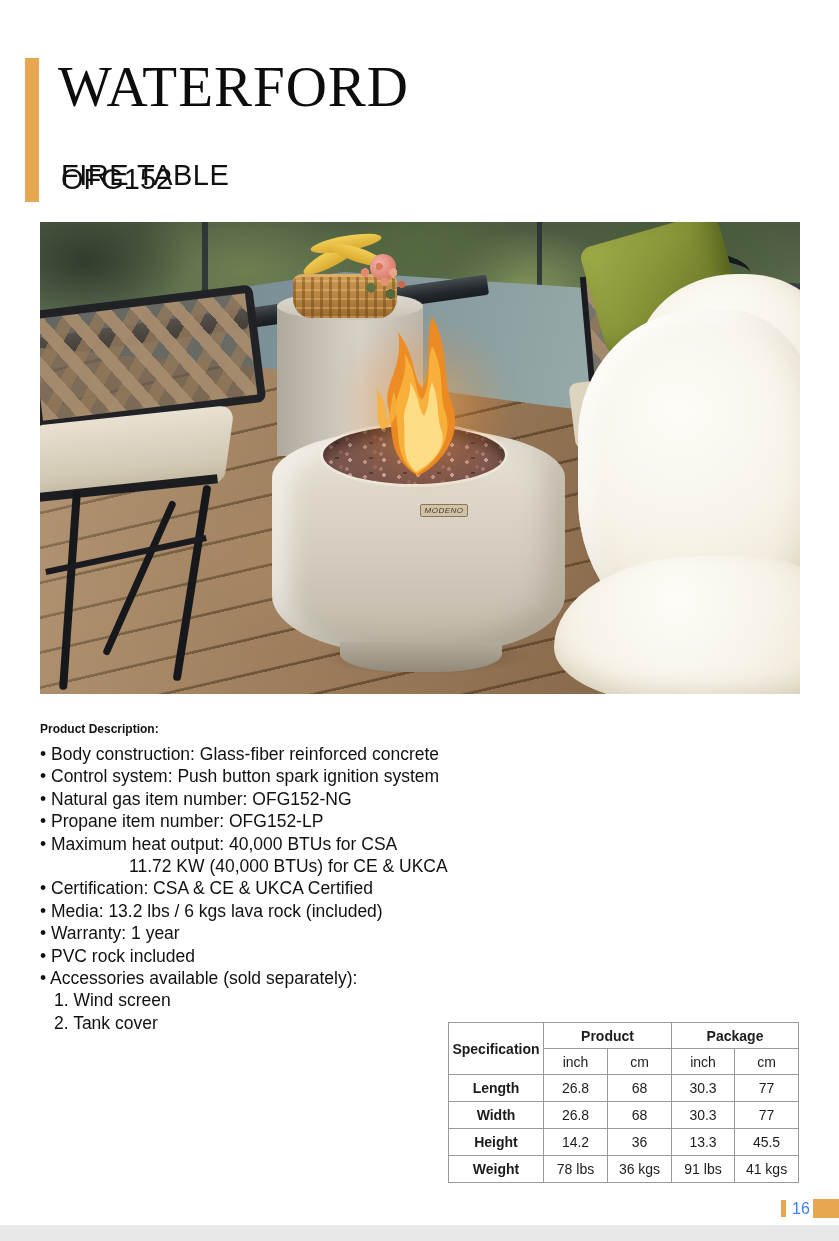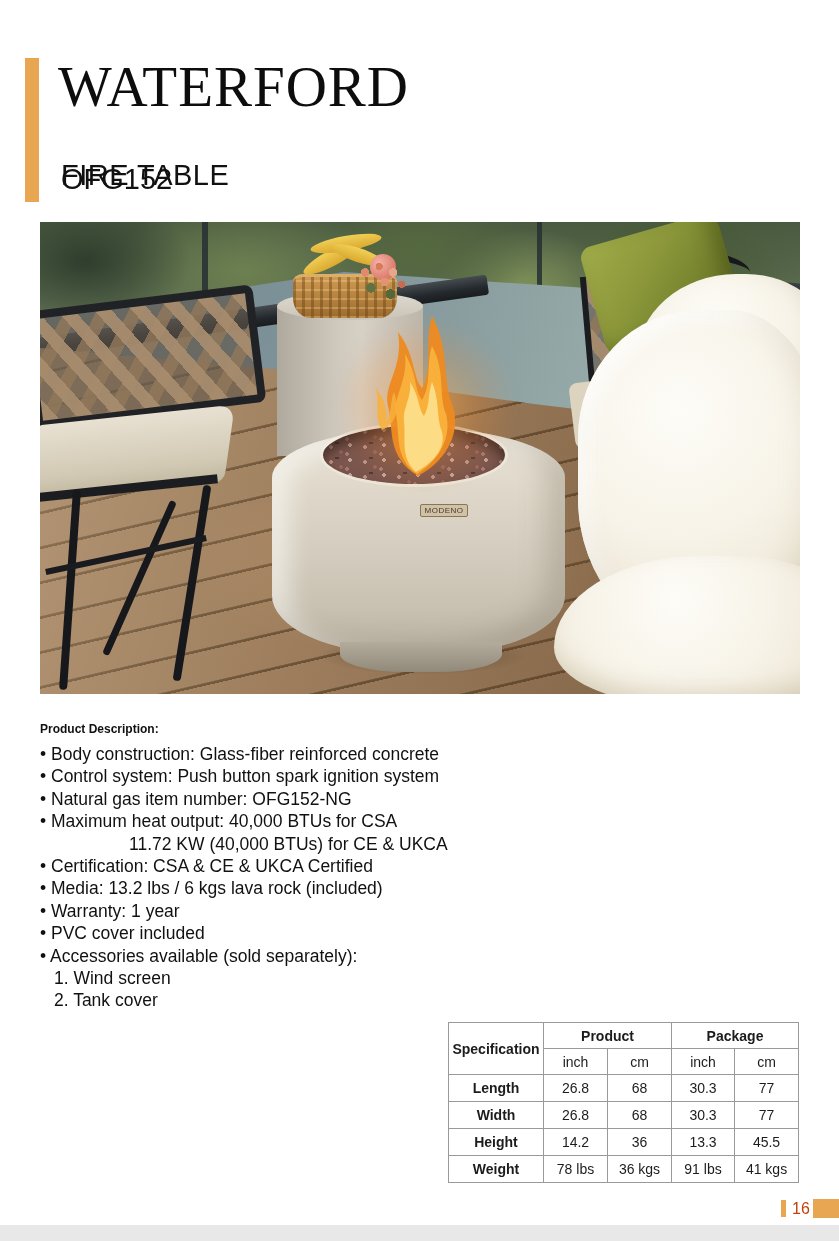--- a/index.html
+++ b/index.html
@@ -14,21 +14,21 @@
   .accent-bar { position:absolute; left:25px; top:58px; width:14px; height:144px; background:#E8A653; }
   .title {
     position:absolute; left:58px; top:54px;
     font-family:"Liberation Serif", serif; font-weight:400;
     font-size:57px; letter-spacing:1px; color:#0d0d0d; white-space:nowrap;
   }
   .subtitle { position:absolute; left:61px; top:127px; font-size:29px; letter-spacing:0.5px; color:#111;margin-top:32px; }
   .model    { position:absolute; left:61px; top:163px; font-size:29px; color:#111; }
 
   
-  .photo { position:absolute; left:40px; top:222px; width:760px; height:472px; overflow:hidden; background:#8ea0a0; }
+  .photo { position:absolute; left:40px; top:222px; width:760px; height:472px; overflow:hidden; background:#8ea0a0;font-style:italic; }
   .ph { position:absolute; }
 
   .trees {
     left:0; top:0; width:760px; height:175px;
     background:
       radial-gradient(150px 95px at 6% 22%, #2f3e2d 0%, rgba(47,62,45,0) 70%),
       radial-gradient(190px 105px at 27% 28%, #6d8050 0%, rgba(109,128,80,0) 70%),
       radial-gradient(160px 95px at 50% 16%, #55693f 0%, rgba(85,105,63,0) 70%),
       radial-gradient(130px 85px at 64% 38%, #7f9157 0%, rgba(127,145,87,0) 70%),
       radial-gradient(170px 115px at 84% 28%, #465a35 0%, rgba(70,90,53,0) 70%),
@@ -191,21 +191,21 @@
   .spec-table td, .spec-table th { border:1px solid #9a9a9a; text-align:center; vertical-align:middle; padding:0; font-weight:400; }
   .spec-table .h { font-weight:600; }
   .spec-table col.c0 { width:95px; }
   .spec-table col.c1, .spec-table col.c2, .spec-table col.c4 { width:64px; }
   .spec-table col.c3 { width:63px; }
   .spec-table tr.hdr  td { height:26px; }
   .spec-table tr.data td { height:27px;text-align:center; }
 
   
   .foot-bar-small { position:absolute; left:781px; top:1200px; width:5px; height:17px; background:#E8A653; }
-  .foot-page { position:absolute; left:789px; top:1200px; width:24px; text-align:center; font-size:16px; color:#c2410c; }
+  .foot-page { position:absolute; left:789px; top:1200px; width:24px; text-align:center; font-size:16px; color:#3b82f6; }
   .foot-bar-large { position:absolute; left:813px; top:1199px; width:26px; height:19px; background:#E8A653; }
 </style>
 </head>
 <body>
 
 <div class="page">
 
   <div class="accent-bar"></div>
   <h1 class="title">WATERFORD</h1>
   <div class="subtitle">FIRE TABLE</div>
@@ -258,26 +258,27 @@
       <path fill="#f8b03a" d="M69,194 C46,178 52,154 48,134 C45,116 60,102 57,74 C70,96 66,110 74,120 C84,104 78,84 84,66 C98,92 90,114 98,134 C104,156 92,180 69,194 Z"></path>
       <path fill="#fddc86" d="M68,192 C52,178 58,158 56,142 C54,128 64,118 62,102 C72,118 70,128 76,136 C82,126 80,112 84,102 C92,120 88,138 94,152 C98,168 86,182 68,192 Z"></path>
     </svg>
   </div>
 
   <section class="description">
     <h2 class="desc-heading">Product Description:</h2>
     <p class="desc-line">• Body construction: Glass-fiber reinforced concrete</p>
     <p class="desc-line">• Control system: Push button spark ignition system</p>
     <p class="desc-line">• Natural gas item number: OFG152-NG</p>
+    <p class="desc-line">• Propane item number: OFG152-LP</p>
     <p class="desc-line">• Maximum heat output: 40,000 BTUs for CSA</p>
     <p class="desc-line cont">11.72 KW (40,000 BTUs) for CE &amp; UKCA</p>
     <p class="desc-line">• Certification: CSA &amp; CE &amp; UKCA Certified</p>
     <p class="desc-line">• Media: 13.2 lbs / 6 kgs lava rock (included)</p>
     <p class="desc-line">• Warranty: 1 year</p>
-    <p class="desc-line">• PVC cover included</p>
+    <p class="desc-line">• PVC rock included</p>
     <p class="desc-line">• Accessories available (sold separately):</p>
     <p class="desc-line num">1. Wind screen</p>
     <p class="desc-line num">2. Tank cover</p>
   </section>
 
   <table class="spec-table">
     <colgroup>
       <col class="c0">
         <col class="c1">
         <col class="c2">

